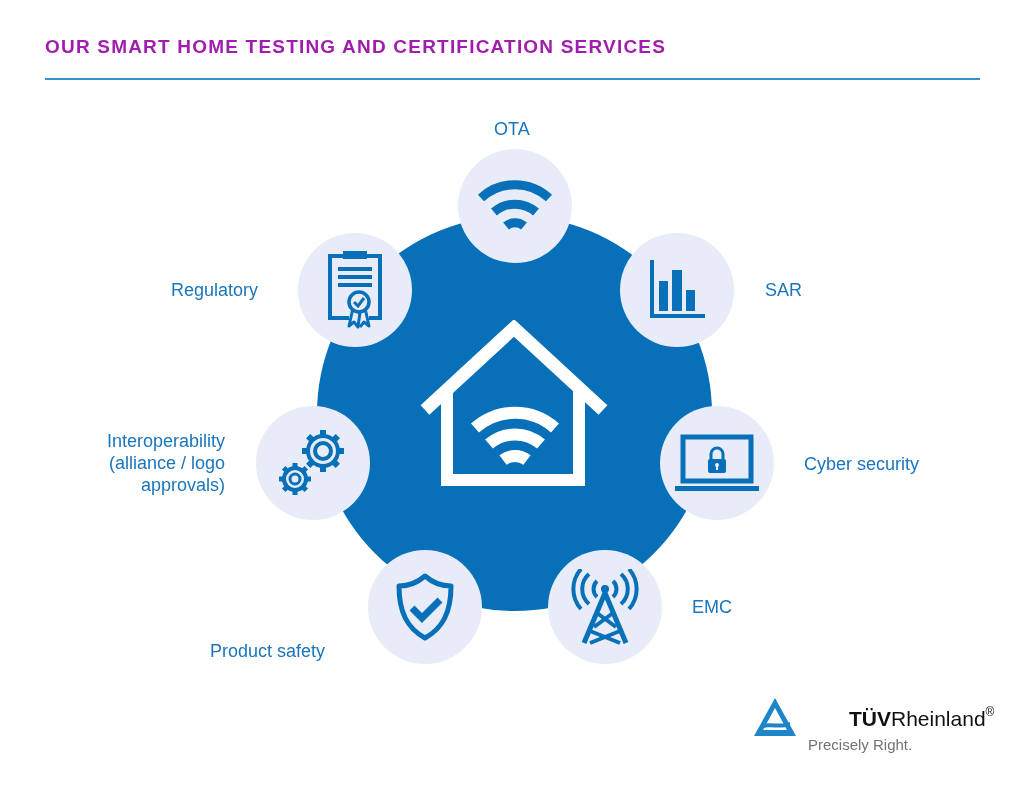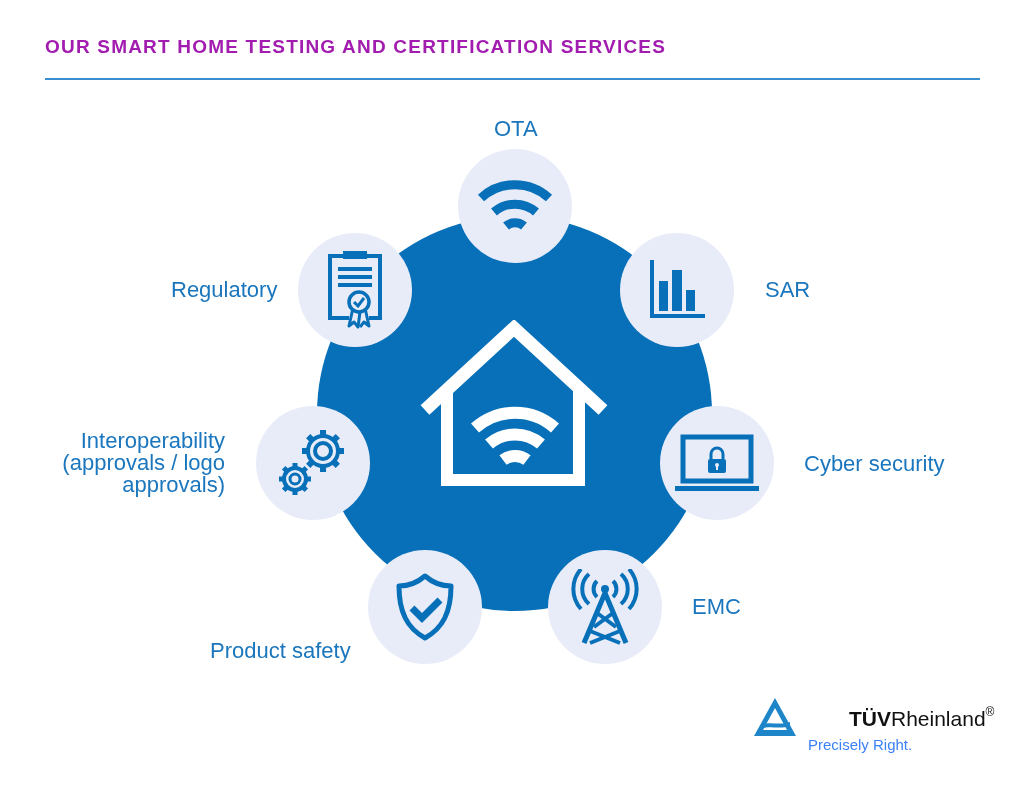--- a/index.html
+++ b/index.html
@@ -2,28 +2,28 @@
 <html><head>
 <meta charset="utf-8">
 <style>
   html, body { margin:0; padding:0; background:#ffffff; }
   body { width:1024px; height:800px; position:relative; overflow:hidden; font-family:"Liberation Sans", sans-serif; }
   .title { position:absolute; left:45px; top:36px; font-size:19px; font-weight:bold; color:#a21caf; letter-spacing:1.2px; }
   .rule { position:absolute; left:45px; top:78px; width:935px; height:2px; background:#3a8fcf; }
   .big { position:absolute; left:317px; top:216px; width:395px; height:395px; border-radius:50%; background:#0770b8; }
   .small { position:absolute; width:114px; height:114px; border-radius:50%; background:#e8ecf8; display:flex; align-items:center; justify-content:center; }
   .small svg { display:block; }
-  .label { position:absolute; font-size:22px; color:#1a76bd; line-height:22px; white-space:nowrap; }
+  .label { position:absolute; font-size:18px; color:#1a76bd; line-height:22px; white-space:nowrap; }
   .label.right { text-align:right; }
   .house { position:absolute; left:417px; top:320px; }
   .logo { position:absolute; left:752px; top:696px; }
   .brand { position:absolute; left:808px; top:707px; font-size:21px; color:#111; white-space:nowrap; }
   .brand b { font-weight:bold;margin-left:41px; }
   .brand sup { font-size:12px; vertical-align:top; position:relative; top:-2px; }
-  .tagline { position:absolute; left:808px; top:736px; font-size:15px; color:#3b82f6; white-space:nowrap; }
+  .tagline { position:absolute; left:808px; top:736px; font-size:15px; color:#737373; white-space:nowrap; }
 </style>
 </head>
 <body>
 
 <div class="title">OUR SMART HOME TESTING AND CERTIFICATION SERVICES</div>
 <div class="rule"></div>
 
 <div class="big"></div>
 
 <div class="house">
@@ -121,21 +121,21 @@
         <line x1="-7.8" y1="-7.8" x2="-11.3" y2="-11.3"></line>
           <line x1="7.8" y1="7.8" x2="11.3" y2="11.3"></line>
         <line x1="-7.8" y1="7.8" x2="-11.3" y2="11.3"></line>
           <line x1="7.8" y1="-7.8" x2="11.3" y2="-11.3"></line>
       </g>
     </g>
   </svg>
 </div>
 <div class="label right" style="right:799px;top:430px;">
   <div>Interoperability</div>
-  <div>(approvals / logo</div>
+  <div>(alliance / logo</div>
   <div>approvals)</div>
 </div>
 
 <div class="small" style="left:298px;top:233px;">
   <svg width="56" height="80" viewBox="0 0 56 80">
     <rect x="3" y="6" width="50" height="62" fill="none" stroke="#0770b8" stroke-width="4"></rect>
     <rect x="16" y="1" width="24" height="8" fill="#0770b8"></rect>
     <rect x="11" y="17" width="34" height="4" fill="#0770b8"></rect>
     <rect x="11" y="25" width="34" height="4" fill="#0770b8"></rect>
     <rect x="11" y="33" width="34" height="4" fill="#0770b8"></rect>

